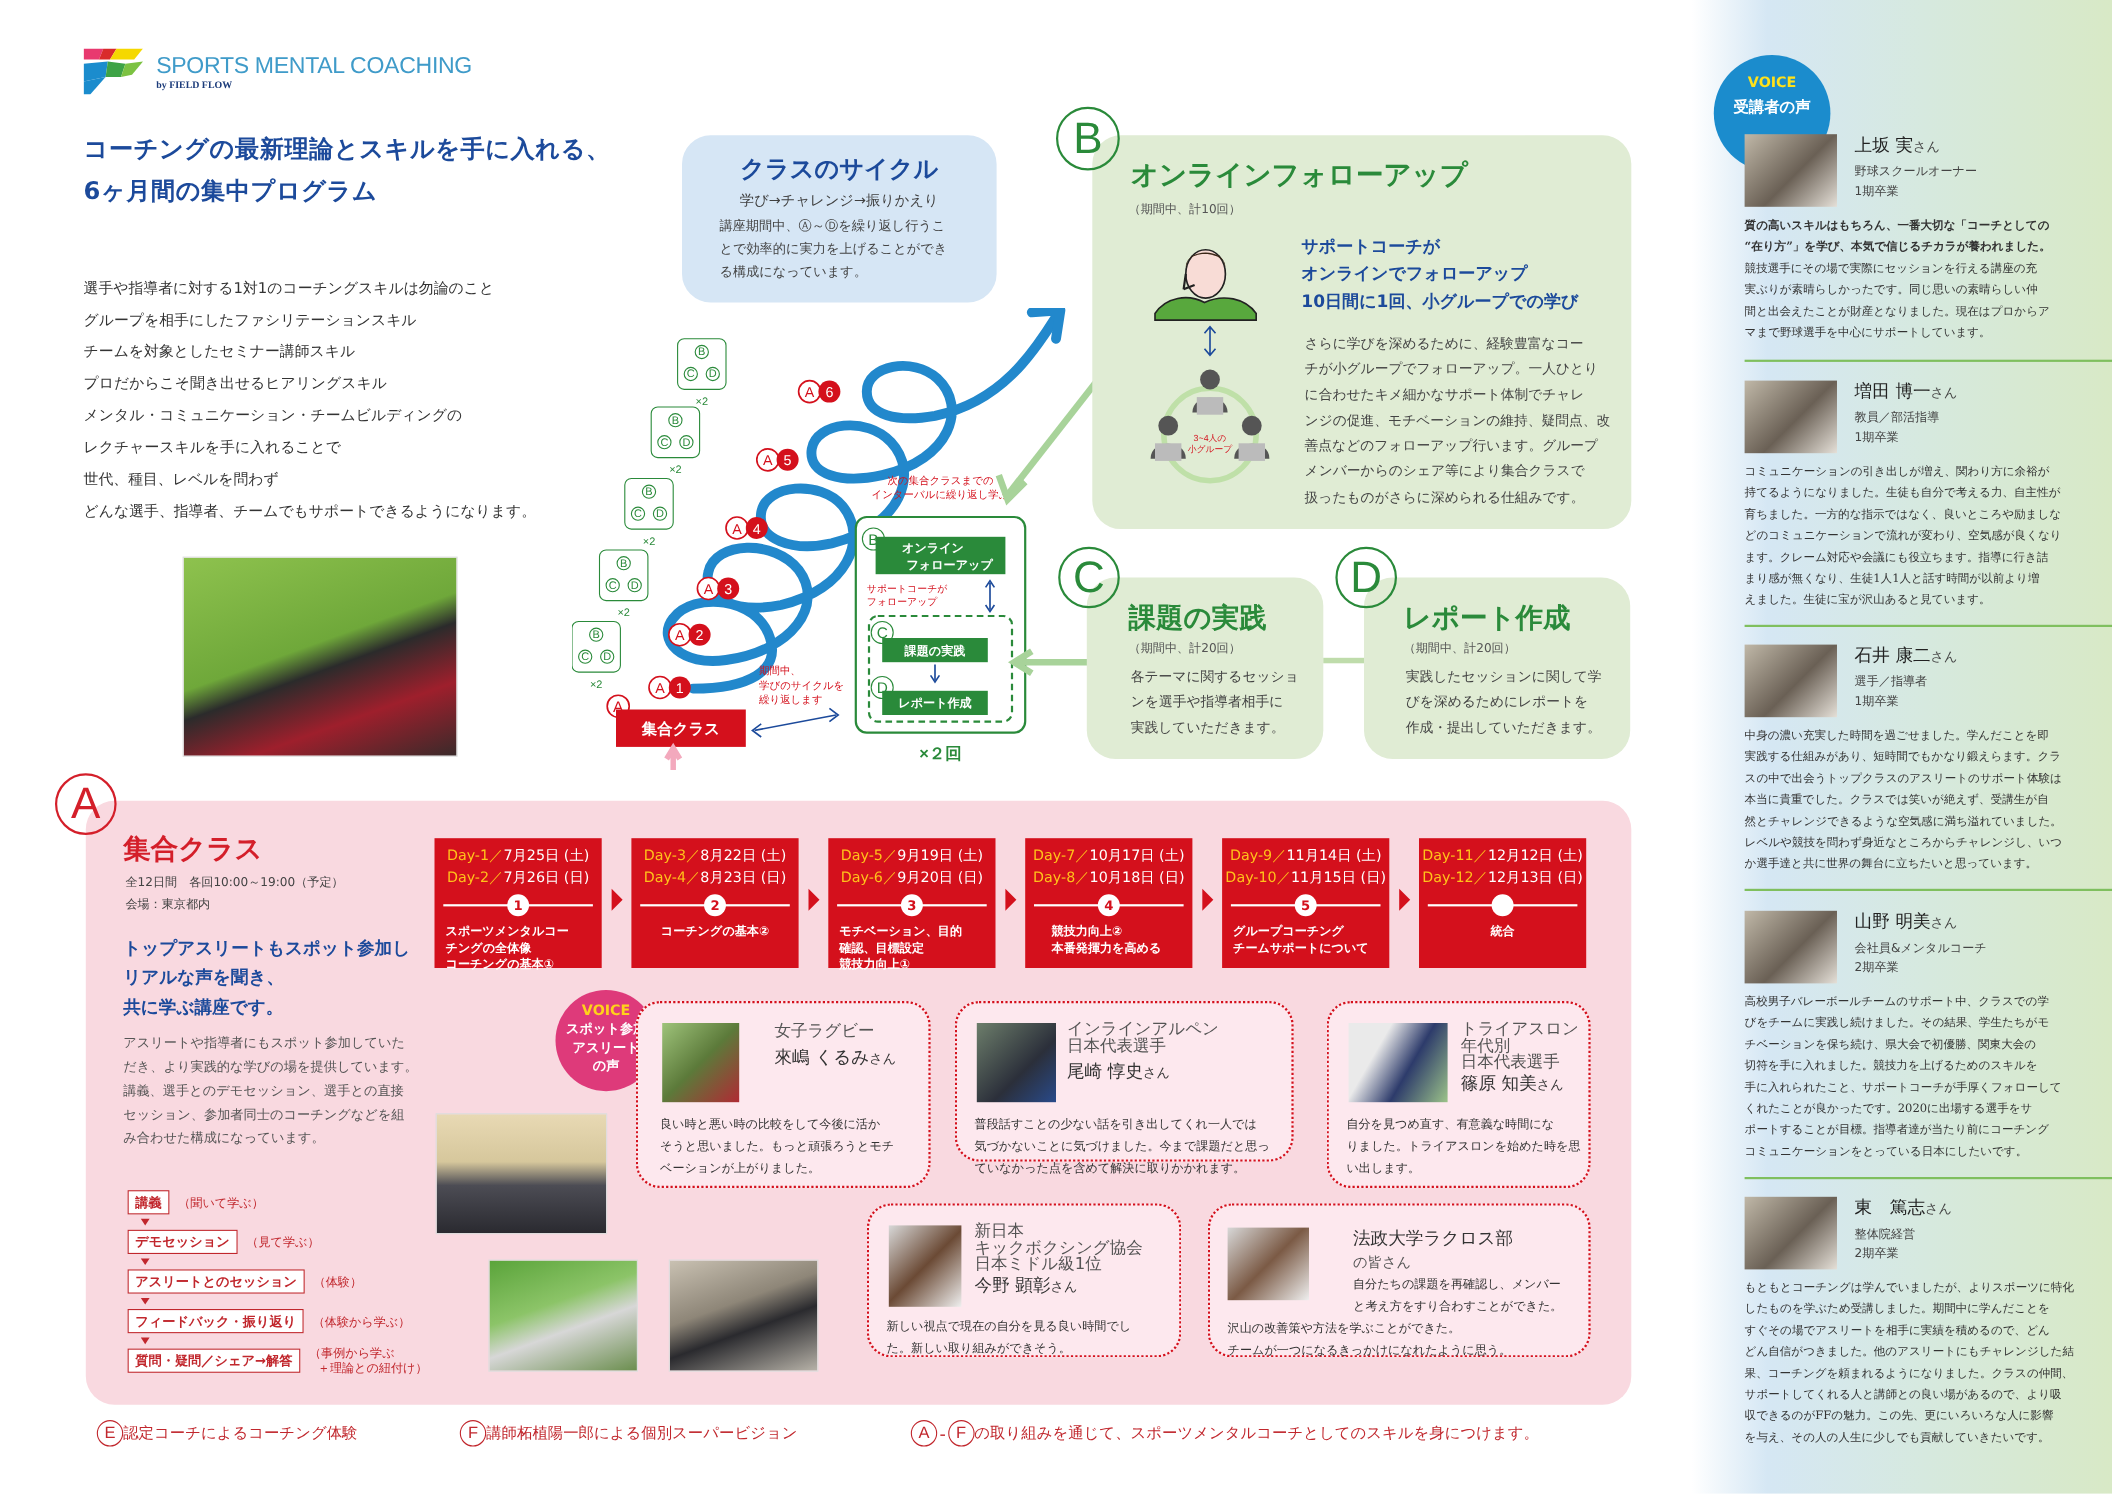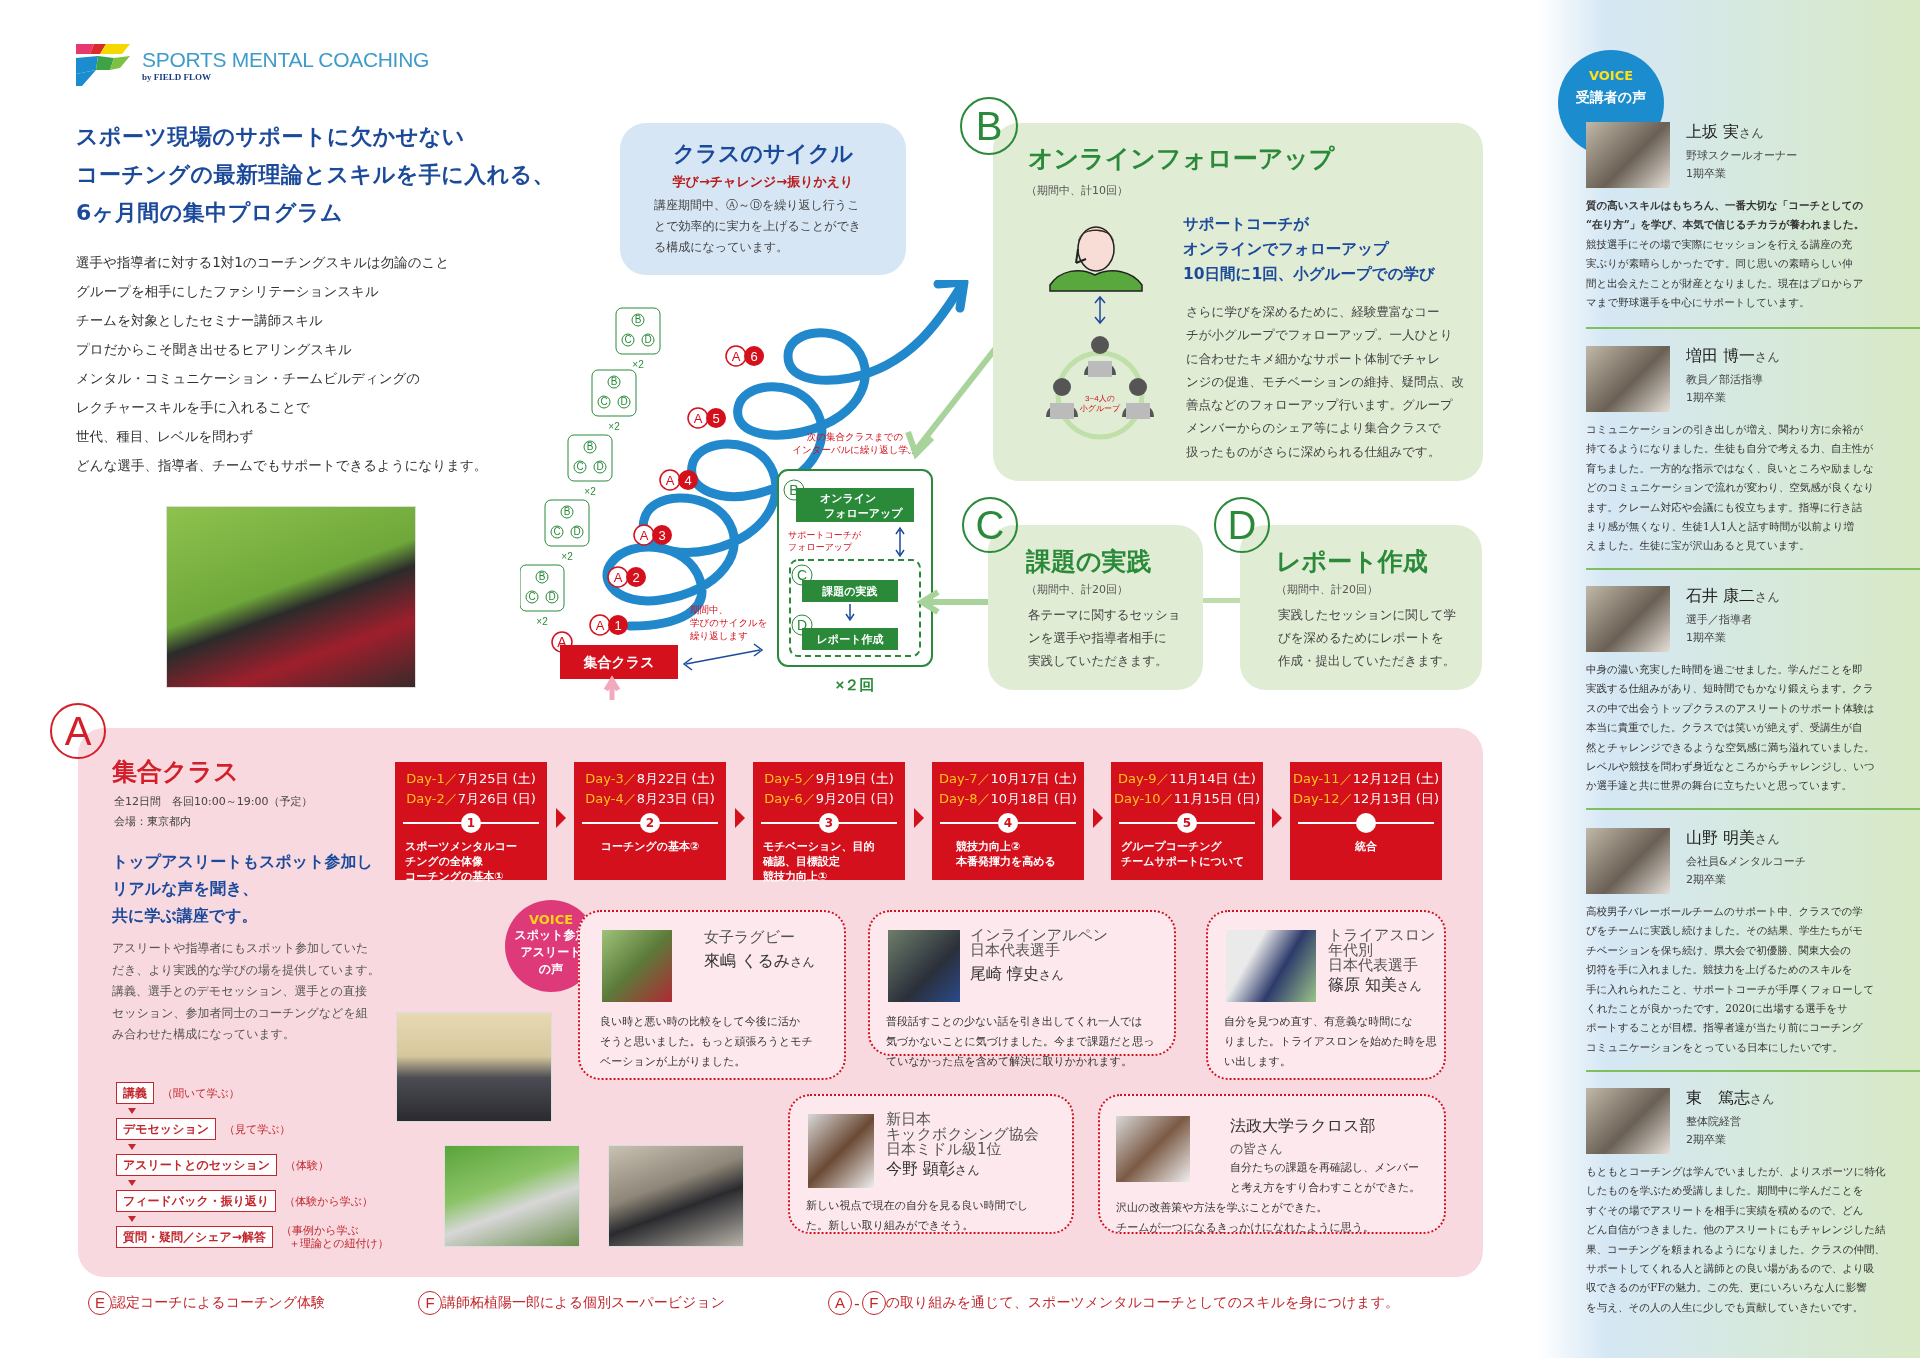--- a/index.html
+++ b/index.html
@@ -10,21 +10,21 @@
 .logo-mark{left:0;top:0;width:54px;height:42px}
 .logo-title{left:66px;top:4px;font-family:"Liberation Sans",sans-serif;font-size:21px;color:#3f9bc9;letter-spacing:-0.3px;white-space:nowrap}
 .logo-sub{left:66px;top:28px;font-family:"Liberation Serif",serif;font-size:9px;font-weight:bold;color:#1b3b7a;white-space:nowrap}
 .headline{left:76px;top:118px;width:520px}
 .headline div{font-size:22px;font-weight:bold;color:#1c4a9b;line-height:38px;white-space:nowrap;letter-spacing:0.5px}
 .intro{left:76px;top:248px;width:460px}
 .intro div{font-size:13.5px;color:#333;line-height:29px;white-space:nowrap}
 .photo{background:linear-gradient(135deg,#7fb24a 0%,#5f9a33 40%,#3d3d3d 70%,#b0293a 100%);border:1px solid #ddd}
 .cycle-box{left:620px;top:123px;width:286px;height:152px;background:#d6e6f5;border-radius:26px;text-align:center}
 .cycle-title{margin-top:16px;font-size:22px;font-weight:bold;color:#1c4a9b}
-.cycle-sub{margin-top:4px;font-size:13px;font-weight:bold;color:#b91c1c}
+.cycle-sub{margin-top:4px;font-size:13px;font-weight:normal;color:#404040}
 .cycle-body{margin:4px 22px 0 34px;text-align:left;font-size:12px;line-height:21px;color:#444}
 .green-panel{background:#e0ecd4;border-radius:26px}
 .panel-b{left:993px;top:123px;width:490px;height:358px}
 .circ{border:2px solid #2a8a3a;border-radius:50%;color:#2a8a3a;text-align:center;font-family:"Liberation Sans",sans-serif;font-weight:normal;background:transparent}
 .circ-b{left:960px;top:97px;width:58px;height:58px;font-size:40px;line-height:54px}
 .b-title{left:1028px;top:142px;font-size:25px;font-weight:bold;color:#2a8a3a;white-space:nowrap}
 .b-sub{left:1026px;top:183px;font-size:11px;color:#555;white-space:nowrap}
 .b-head{left:1183px;top:212px;font-size:15.5px;font-weight:bold;color:#1c4a9b;line-height:25px;white-space:nowrap}
 .b-body{left:1186px;top:300px;font-size:12.5px;color:#444;line-height:23.3px;white-space:nowrap}
 .panel-c{left:988px;top:525px;width:215px;height:165px}
@@ -90,21 +90,20 @@
     <path d="M0 14 L22 12 L20 26 L0 30 Z" fill="#1b8ccd"></path>
     <path d="M22 12 L38 14 L34 26 L20 26 Z" fill="#3ea346"></path>
     <path d="M38 14 L54 12 L44 24 L34 26 Z" fill="#7cc242"></path>
     <path d="M0 30 L20 26 L6 42 L0 42 Z" fill="#1b8ccd"></path>
   </svg>
   <div class="abs logo-title">SPORTS MENTAL COACHING</div>
   <div class="abs logo-sub">by FIELD FLOW</div>
 </div>
 
 <div class="abs headline">
-  <div>スポーツ現場のサポートに欠かせない</div>
   <div>コーチングの最新理論とスキルを手に入れる、</div>
   <div>6ヶ月間の集中プログラム</div>
 </div>
 
 <div class="abs intro">
   <div>選手や指導者に対する1対1のコーチングスキルは勿論のこと</div>
   <div>グループを相手にしたファシリテーションスキル</div>
   <div>チームを対象としたセミナー講師スキル</div>
   <div>プロだからこそ聞き出せるヒアリングスキル</div>
   <div>メンタル・コミュニケーション・チームビルディングの</div>

